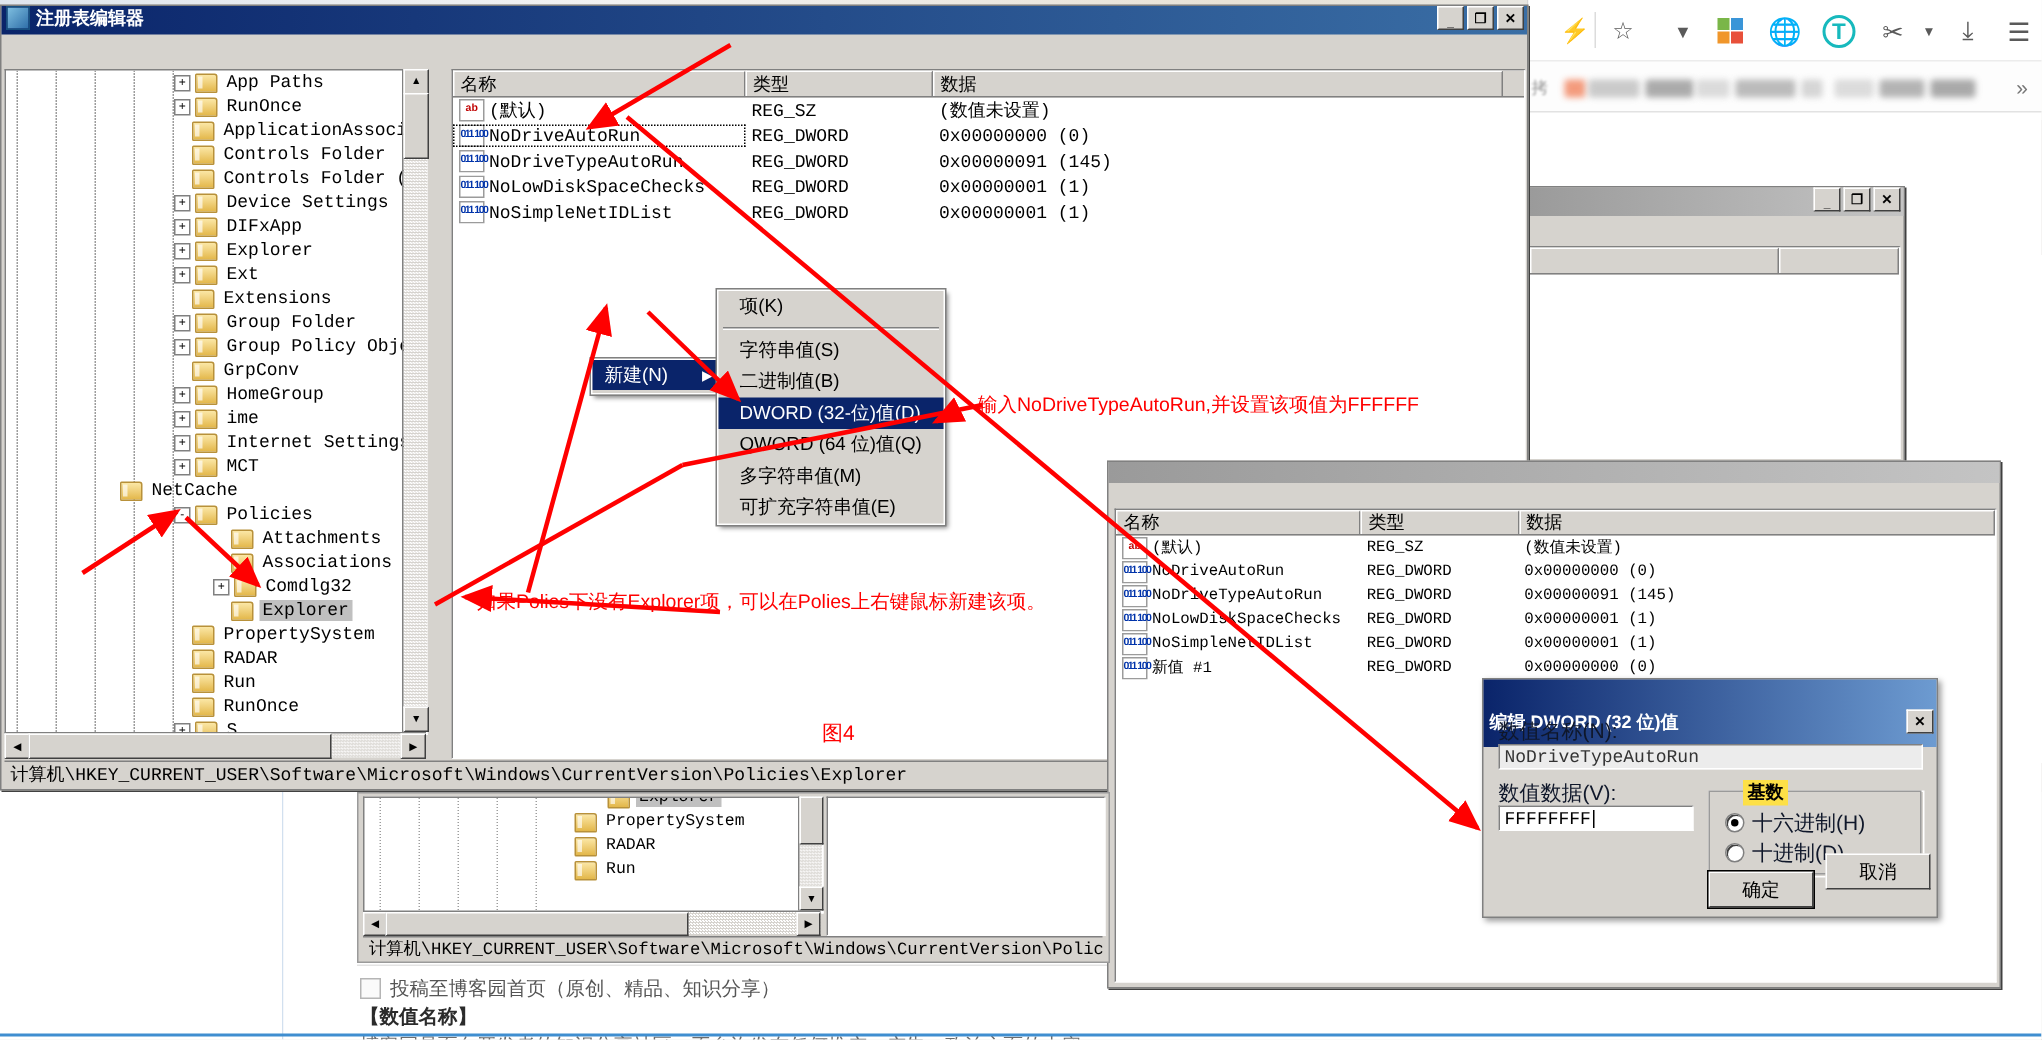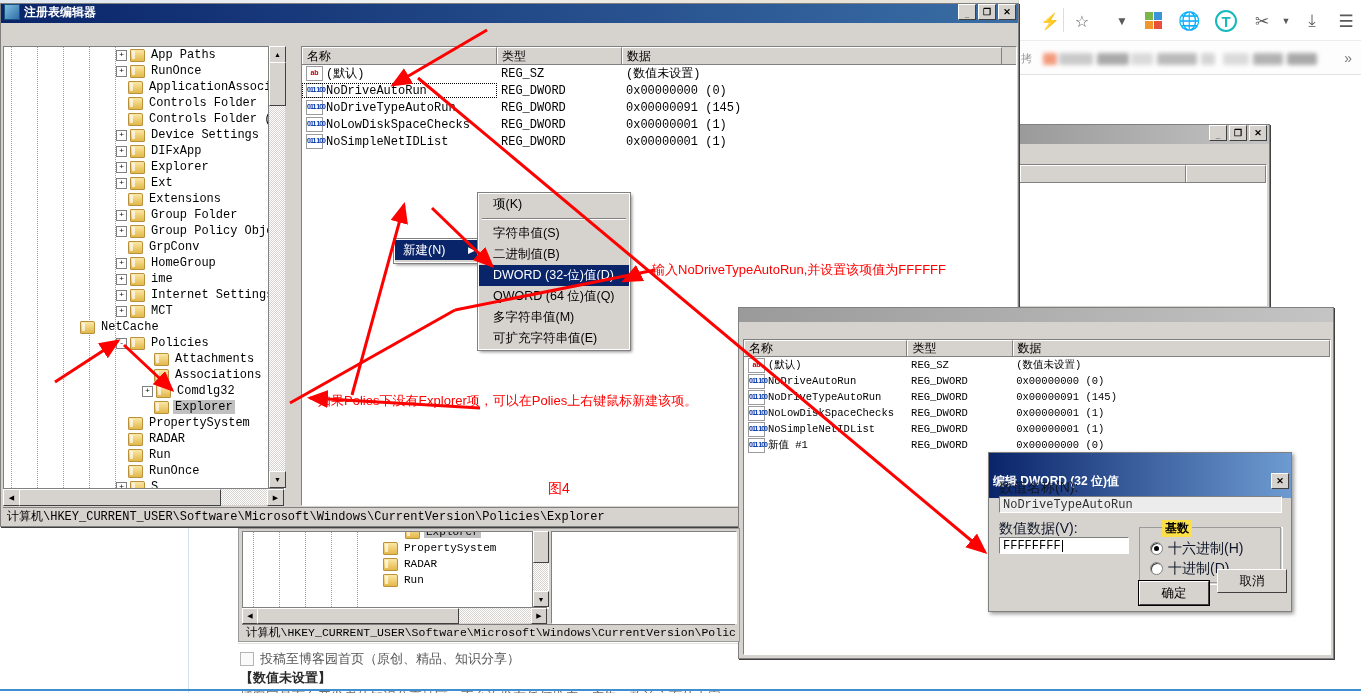--- a/index.html
+++ b/index.html
@@ -148,21 +148,21 @@
 </head>
 <body>
 
 <div class="abs" id="web-bg"></div>
 <div class="abs" id="web-col-left"></div>
 <div class="abs" id="web-mid"></div>
 <div class="abs" id="web-rule"></div>
 
 <div class="abs" id="web-chk" style="left:240px;top:652px;"></div>
 <div class="web-txt" style="left:260px;top:650px;color:#555;">投稿至博客园首页（原创、精品、知识分享）</div>
-<div class="web-txt" style="left:240px;top:669px;color:#2b2b2b;font-weight:bold;">【数值未设置】</div>
+<div class="web-txt" style="left:240px;top:669px;color:#2b2b2b;font-weight:bold;">【数值名称】</div>
 <div class="web-txt" style="left:240px;top:688px;color:#6c6c6c;">博客园是面向开发者的知识分享社区，不允许发布任何推广、广告、政治方面的内容</div>
 <div class="abs" id="web-bottomline"></div>
 
 <div class="abs" id="blur-strip"></div>
 
 <div class="abs" id="browser-chrome">
   <div id="browser-toolbar">
     <div id="tb-sep"></div>
     <div class="tb-icon" style="left:20px;">⚡</div>
     <div class="tb-icon" style="left:52px;">☆</div>

